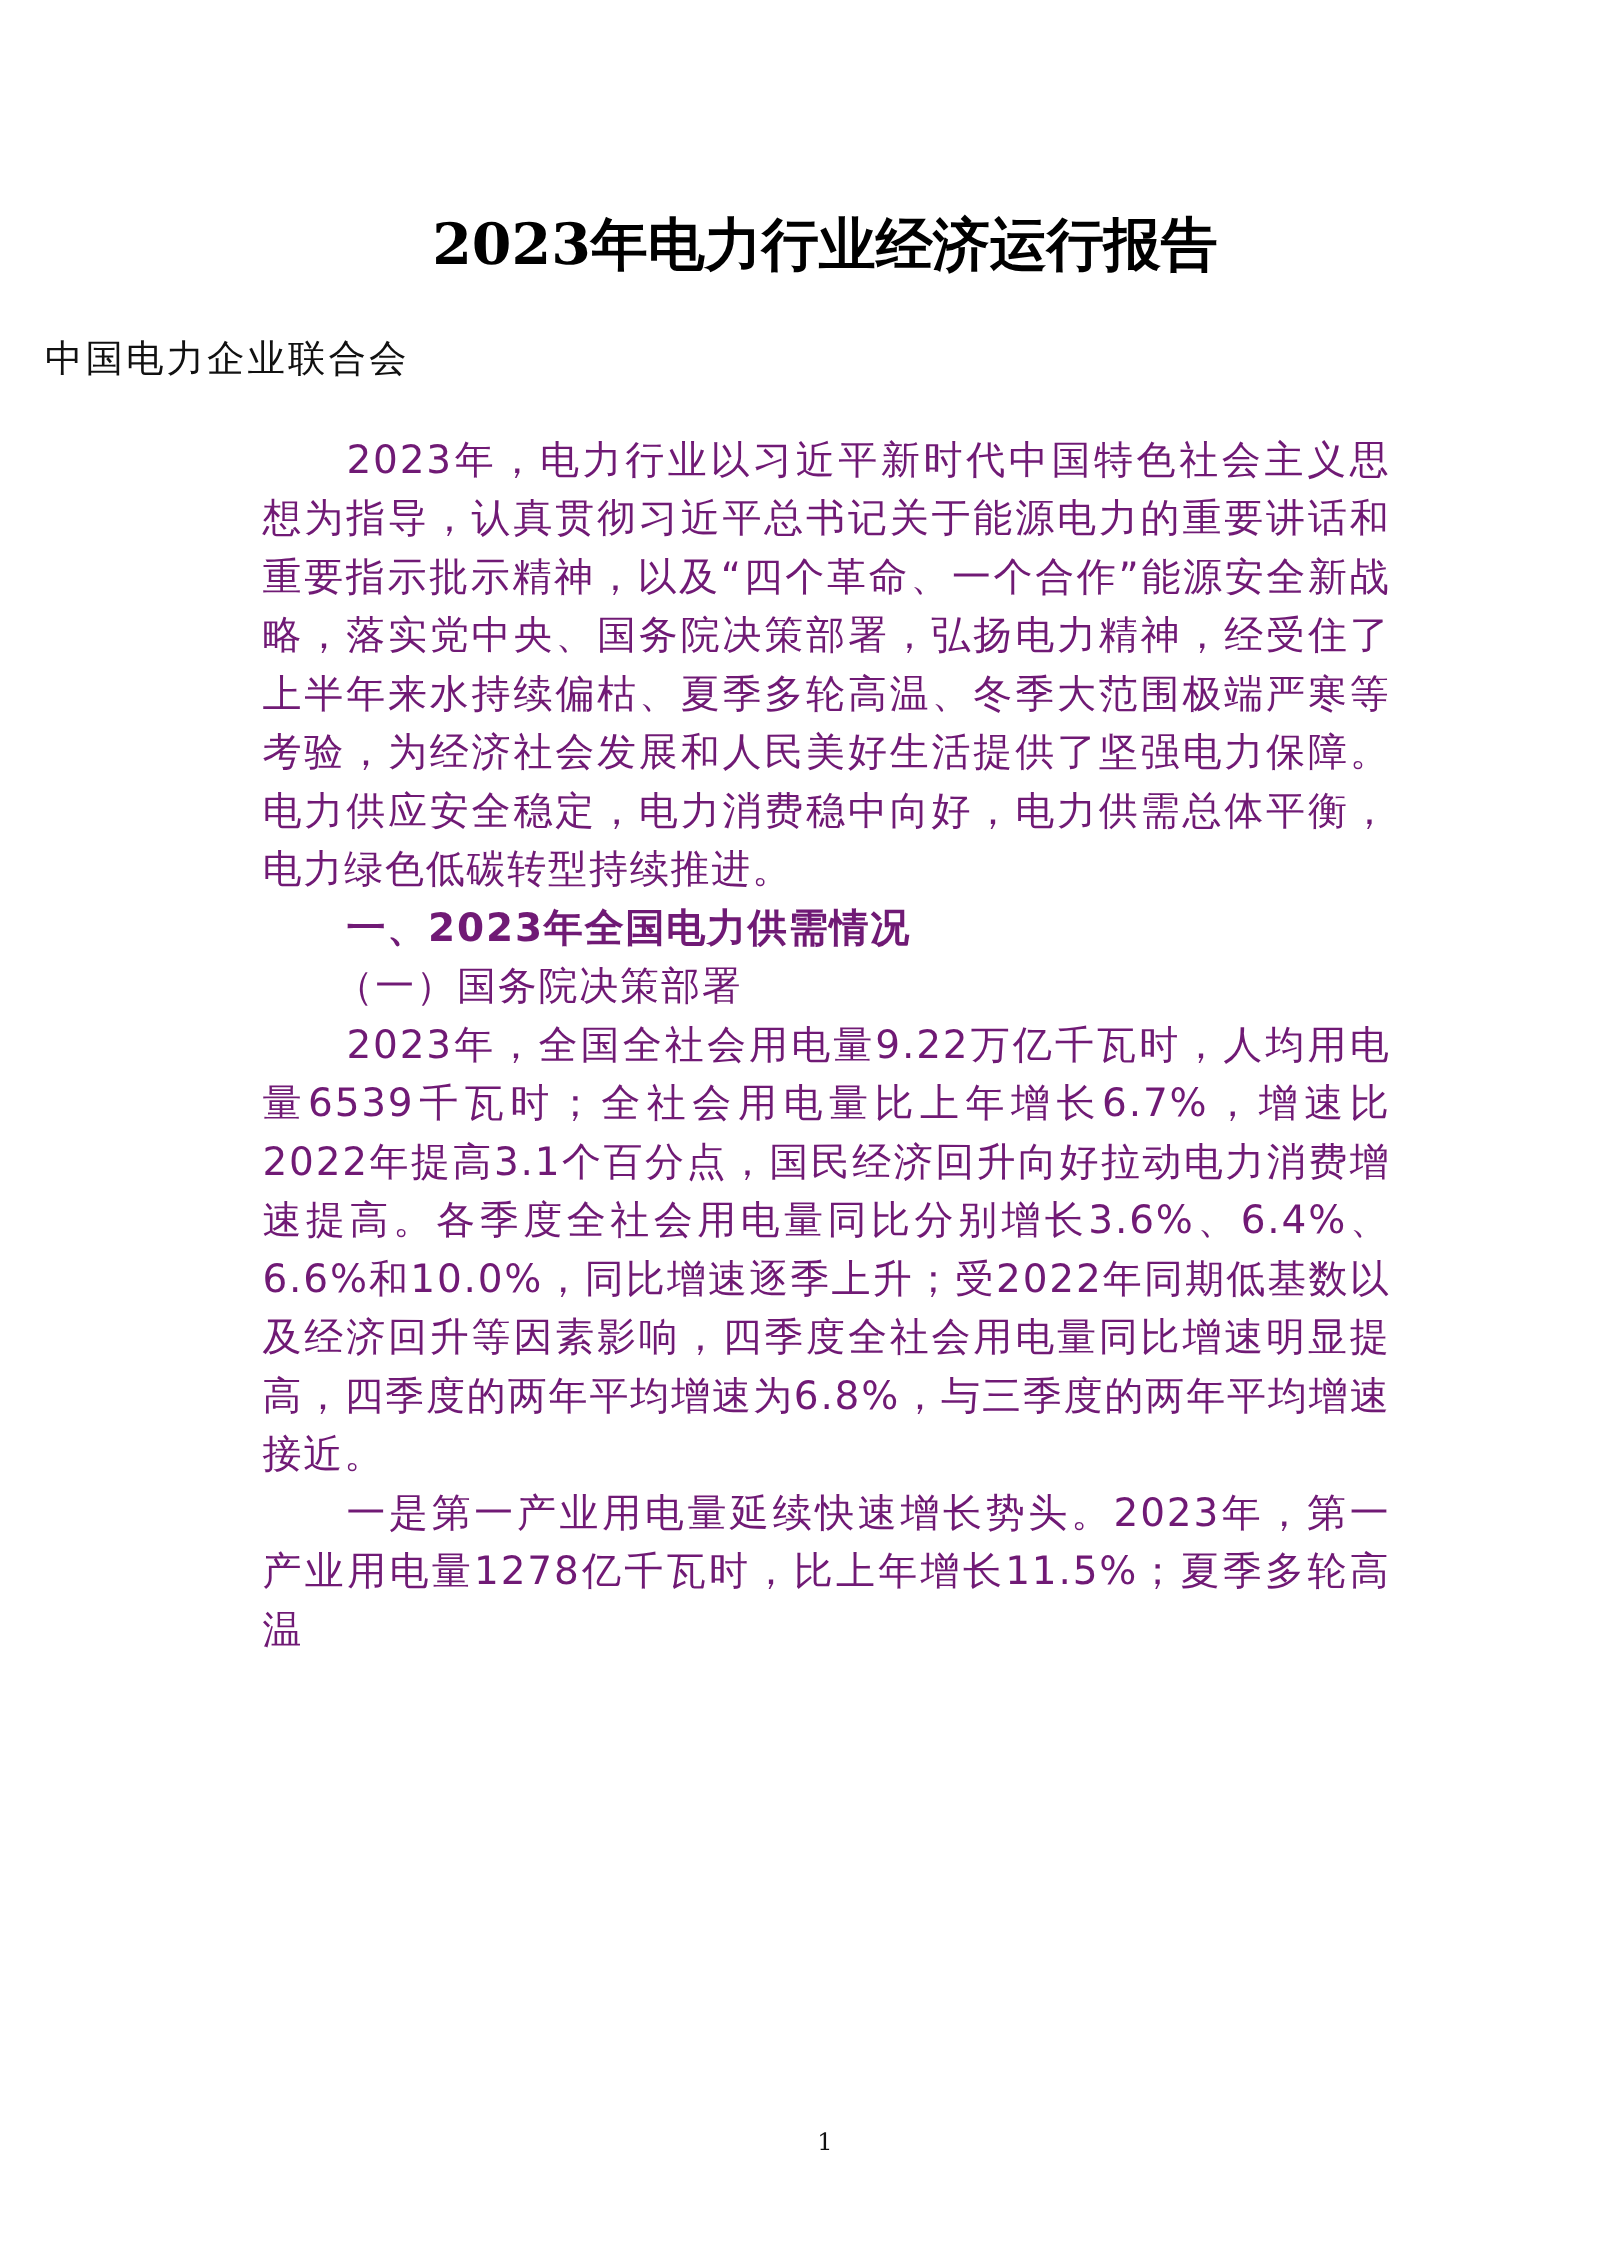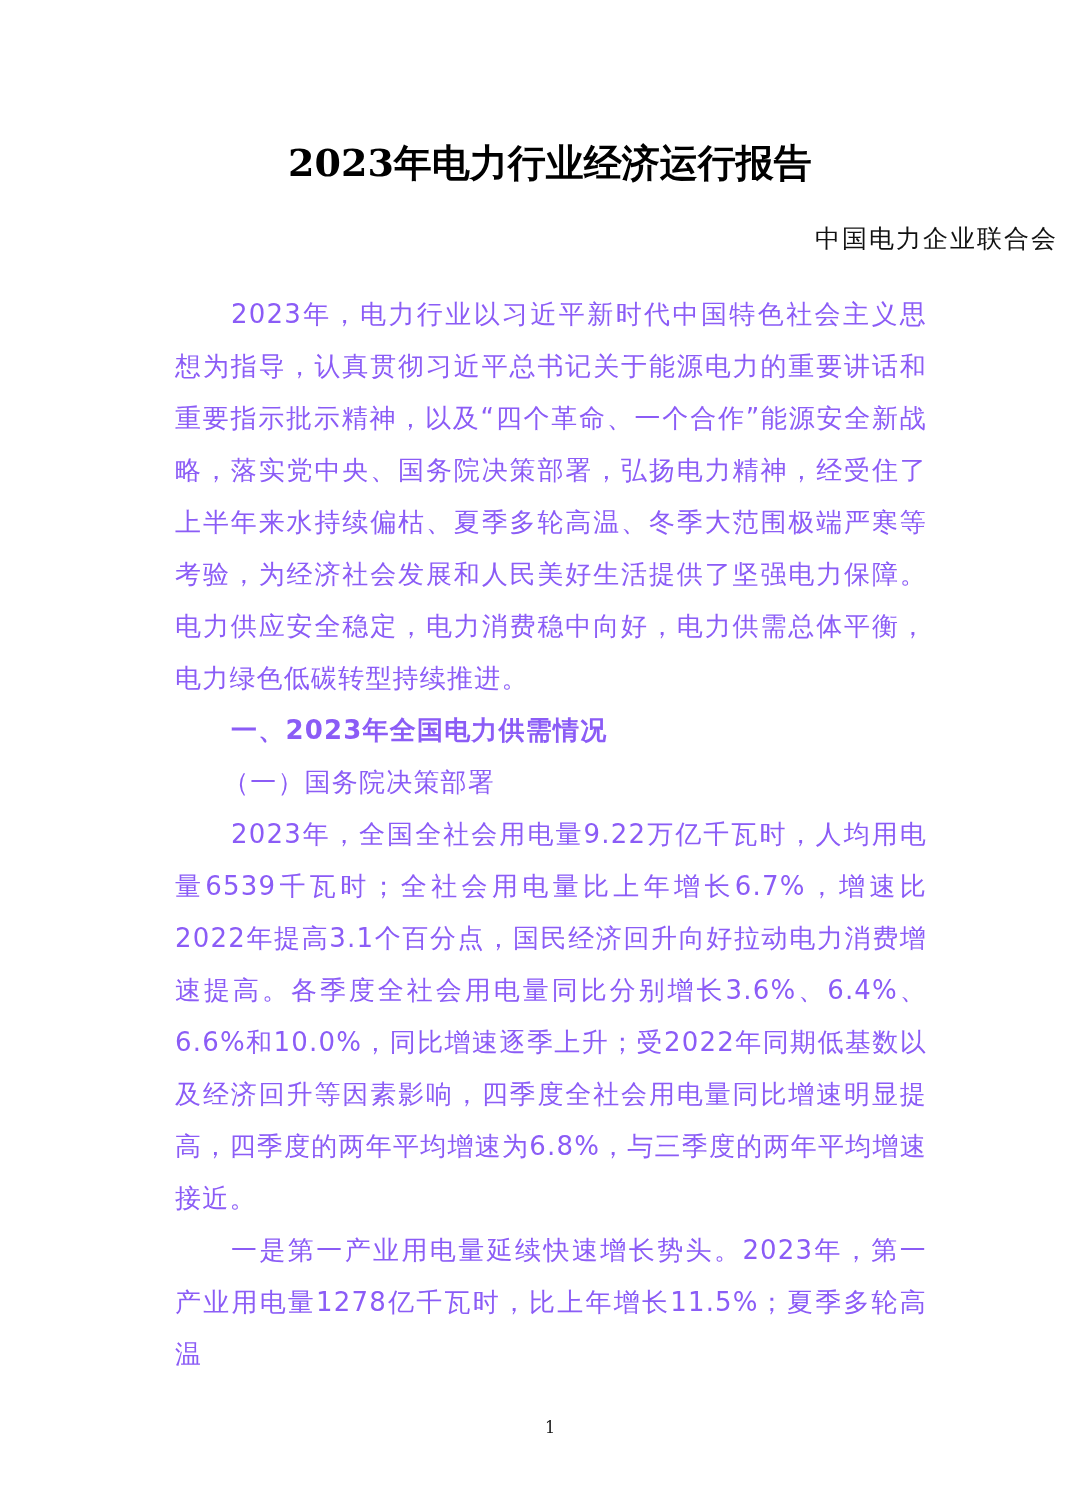--- a/index.html
+++ b/index.html
@@ -4,26 +4,26 @@
 <style>
   html, body { margin: 0; padding: 0; background: #ffffff; }
   body { width: 1080px; height: 1498px; position: relative; overflow: hidden; }
   .page { position: absolute; left: 10px; top: 0; width: 1080px; height: 1498px; background: #fff; color: #111; }
   .title {
     position: absolute; left: 0; top: 138px; width: 1080px; text-align: center;
     font-family: "DejaVu Serif", "Liberation Serif", serif; font-weight: bold;
     font-size: 38px; letter-spacing: 0px; color: #000;
   }
   .org {
-    position: absolute; left: 0; top: 222px; width: 1028px; text-align: right;
+    position: absolute; left: 0; top: 222px; width: 1028px; text-align: left;
     font-family: "DejaVu Sans", sans-serif; font-size: 25px; letter-spacing: 2px; color: #111; padding-left: 20px;
   }
   .body {
     position: absolute; left: 165px; top: 288px; width: 752px;
-    font-family: "DejaVu Sans", sans-serif; font-size: 26px; line-height: 52px; color: #8b5cf6;
+    font-family: "DejaVu Sans", sans-serif; font-size: 26px; line-height: 39px; color: #701a75;
   }
   .body p { margin: 0; text-align: justify; text-align-last: left; letter-spacing: 1.2px; }
   .indent { text-indent: 56px; }
   .h1 { font-family: "DejaVu Sans", sans-serif; font-weight: bold; font-size: 26px; padding-left: 56px; letter-spacing: 0.5px; }
   .h2 { padding-left: 48px; letter-spacing: 1.5px; }
   .lead { font-weight: normal; }
   .pagenum {
     position: absolute; left: 0; top: 1418px; width: 1080px; text-align: center;
     font-family: "DejaVu Serif", serif; font-size: 16px; color: #111;
   }

